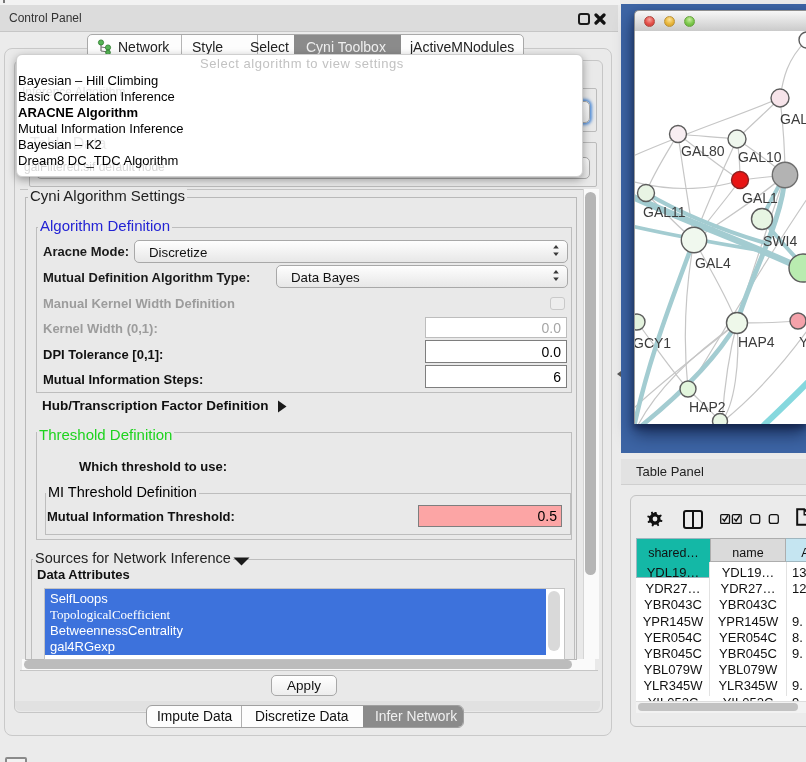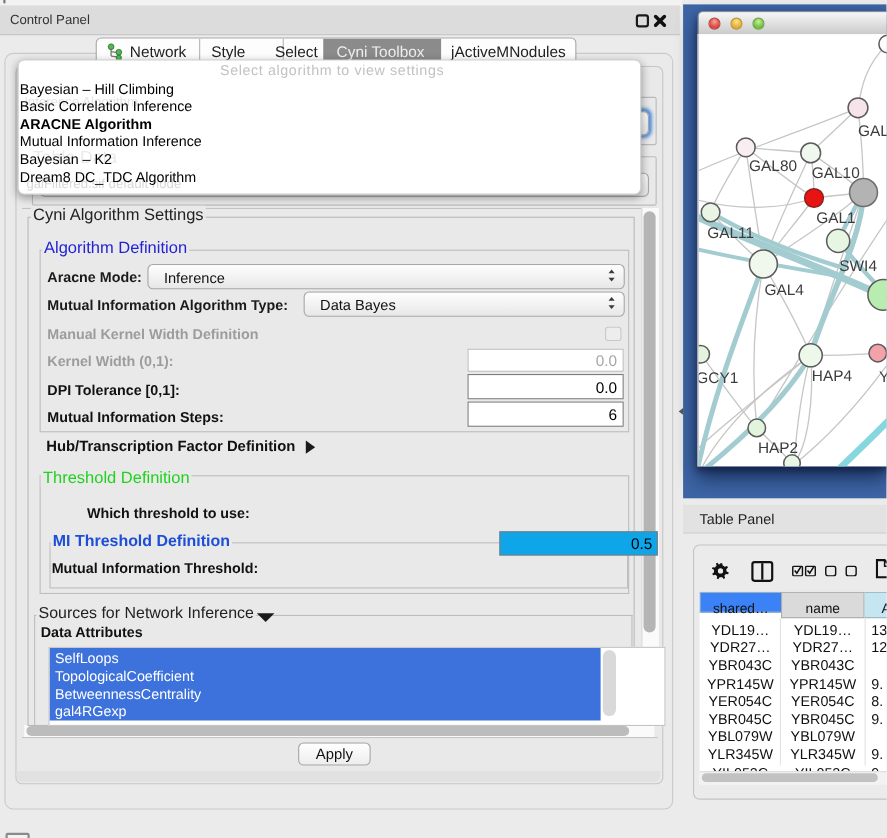--- a/index.html
+++ b/index.html
@@ -87,28 +87,28 @@
   <div class="abs" style="left:20px;top:670px;width:578px;height:1px;background:#c6c6c6;"></div>
 
   <div class="abs" style="left:25px;top:197px;width:550px;height:461px;border:1px solid #b9b9b9;"></div>
   <div class="lbl" style="left:28px;top:187px;font-size:15px;color:#222;background:#e9e9e9;padding:0 2px;">Cyni Algorithm Settings</div>
 
   <div class="abs" style="left:36px;top:227px;width:534px;height:164px;border:1px solid #bdbdbd;"></div>
   <div class="lbl" style="left:38px;top:217px;font-size:15px;color:#2323d4;background:#e9e9e9;padding:0 2px;">Algorithm Definition</div>
 
   <div class="lbl" style="left:43px;top:244px;font-size:13px;font-weight:bold;color:#1a1a1a;">Aracne Mode:</div>
   <div class="abs combo" style="left:134px;top:240px;width:432px;height:21px;">
-    <div class="lbl" style="left:14px;top:4px;font-size:13.3px;color:#111;">Inference</div>
+    <div class="lbl" style="left:14px;top:4px;font-size:13.3px;color:#111;">Discretize</div>
     <svg class="arrows" width="8" height="13" viewBox="0 0 8 13">
         <path d="M4 1 L6.8 4.5 L1.2 4.5 Z" fill="#3a3a3a"></path>
         <path d="M4 12 L6.8 8.5 L1.2 8.5 Z" fill="#3a3a3a"></path>
       </svg>
 
   </div>
-  <div class="lbl" style="left:43px;top:270px;font-size:13px;font-weight:bold;color:#1a1a1a;">Mutual Information Algorithm Type:</div>
+  <div class="lbl" style="left:43px;top:270px;font-size:13px;font-weight:bold;color:#1a1a1a;">Mutual Definition Algorithm Type:</div>
   <div class="abs combo" style="left:276px;top:265px;width:290px;height:21px;">
     <div class="lbl" style="left:14px;top:4px;font-size:13.3px;color:#111;">Data Bayes</div>
     <svg class="arrows" width="8" height="13" viewBox="0 0 8 13">
         <path d="M4 1 L6.8 4.5 L1.2 4.5 Z" fill="#3a3a3a"></path>
         <path d="M4 12 L6.8 8.5 L1.2 8.5 Z" fill="#3a3a3a"></path>
       </svg>
 
   </div>
   <div class="lbl" style="left:43px;top:296px;font-size:13px;font-weight:bold;color:#9c9c9c;">Manual Kernel Width Definition</div>
   <div class="abs" style="left:550px;top:297px;width:13px;height:11px;background:#ededed;border:1px solid #c9c9c9;border-radius:3px;"></div>
@@ -129,48 +129,59 @@
   <svg class="abs" style="left:277px;top:400px;" width="10" height="13" viewBox="0 0 10 13">
       <path d="M1 0.5 L9.5 6.5 L1 12.5 Z" fill="#1a1a1a"></path>
     </svg>
 
   <div class="abs" style="left:36px;top:432px;width:534px;height:106px;border:1px solid #bdbdbd;"></div>
   <div class="lbl" style="left:37px;top:426px;font-size:15px;color:#1ed31e;background:#e9e9e9;padding:0 2px;">Threshold Definition</div>
 
   <div class="lbl" style="left:79px;top:459px;font-size:13px;font-weight:bold;color:#111;">Which threshold to use:</div>
 
   <div class="abs" style="left:45px;top:493px;width:524px;height:40px;border:1px solid #bdbdbd;"></div>
-  <div class="lbl" style="left:46px;top:484px;font-size:14.5px;color:#1d4ed8;background:#e9e9e9;padding:0 2px;font-weight:bold;">MI Threshold Definition</div>
+  <div class="lbl" style="left:46px;top:484px;font-size:14.5px;color:#000000;background:#e9e9e9;padding:0 2px;">MI Threshold Definition</div>
   <div class="lbl" style="left:47px;top:509px;font-size:13px;font-weight:bold;color:#111;">Mutual Information Threshold:</div>
-  <div class="abs" style="left:418px;top:483px;width:142px;height:20px;background:#0ea5e9;border:1px solid #7e7e7e;margin-left:36px;">
+  <div class="abs" style="left:418px;top:505px;width:142px;height:20px;background:#fca5a5;border:1px solid #7e7e7e;">
     <div class="lbl" style="right:4px;top:2px;font-size:14px;color:#000;">0.5</div>
   </div>
 
   <div class="abs" style="left:31px;top:559px;width:542px;height:99px;border:1px solid #bdbdbd;border-bottom:none;"></div>
   <div class="lbl" style="left:33px;top:550px;font-size:14.5px;color:#222;background:#e9e9e9;padding:0 2px;">Sources for Network Inference</div>
   <svg class="abs" style="left:233px;top:557px;" width="17" height="9" viewBox="0 0 17 9">
       <path d="M0.5 0.5 L16.5 0.5 L8.5 8.5 Z" fill="#1a1a1a"></path>
     </svg>
   <div class="lbl" style="left:37px;top:567px;font-size:13px;font-weight:bold;color:#111;">Data Attributes</div>
 
-  <div class="abs" style="left:44px;top:588px;width:519px;height:70px;background:#fff;border:1px solid #c4c4c4;overflow:hidden;padding-left:40px;">
+  <div class="abs" style="left:44px;top:588px;width:519px;height:70px;background:#fff;border:1px solid #c4c4c4;overflow:hidden;">
     <div class="abs" style="left:0;top:0;width:501px;height:66px;background:#3d72dc;"></div>
     <div class="lbl" style="left:5px;top:2px;font-size:13px;color:#fff;">SelfLoops</div>
-    <div class="lbl" style="left:5px;top:18px;font-size:13px;color:#fff;">TopologicalCoefficient</div>
+    <div class="lbl" style="left:5px;top:18px;font-size:13px;color:#fff;font-family:Liberation Serif, serif;">TopologicalCoefficient</div>
     <div class="lbl" style="left:5px;top:34px;font-size:13px;color:#fff;">BetweennessCentrality</div>
     <div class="lbl" style="left:5px;top:50px;font-size:13px;color:#fff;">gal4RGexp</div>
     <div class="abs" style="left:503px;top:2px;width:12px;height:60px;background:#d9d9d9;border-radius:6px;"></div>
   </div>
 
   <div class="abs" style="left:271px;top:675px;width:64px;height:19px;background:linear-gradient(#ffffff,#ededed);border:1px solid #a8a8a8;border-radius:5px;text-align:center;">
     <div style="font-size:13.5px;color:#111;line-height:19px;">Apply</div>
   </div>
 
   <div class="abs" style="left:15px;top:701px;width:585px;height:10px;background:#e1e1e1;border-radius:0 0 6px 6px;"></div>
 
+  <div class="abs" id="bottabs" style="left:146px;top:705px;width:316px;height:21px;background:#fdfdfd;border:1px solid #a0a0a0;border-radius:6px;overflow:hidden;font-size:13.8px;color:#111;">
+    <div class="abs" style="left:0;top:0;width:94px;height:21px;border-right:1px solid #b0b0b0;">
+        <div class="lbl" style="left:10px;top:3px;">Impute Data</div>
+      </div>
+    <div class="abs" style="left:94px;top:0;width:122px;height:21px;border-right:1px solid #b0b0b0;">
+        <div class="lbl" style="left:14px;top:3px;">Discretize Data</div>
+      </div>
+    <div class="abs" style="left:216px;top:0;width:100px;height:21px;background:#8b8b8b;">
+        <div class="lbl" style="left:12px;top:3px;color:#f0f0f0;">Infer Network</div>
+      </div>
+  </div>
 
   <div class="abs" style="left:5px;top:757px;width:18px;height:10px;border:2px solid #8a8a8a;border-radius:2px;background:#f2f2f2;"></div>
 
   <div class="abs" id="bluebg" style="left:621px;top:4px;width:185px;height:449px;background:#3d65a5;"></div>
   <div class="abs" id="netwin" style="left:634px;top:10px;width:172px;height:414px;box-shadow:0 4px 6px rgba(12,24,58,0.55), 0 10px 18px rgba(12,24,58,0.7);border-radius:5px 0 0 0;">
     <div class="abs" style="left:0;top:0;width:172px;height:21px;background:linear-gradient(#f7f7f7,#c8c8c8);border:1px solid #8e8e8e;border-right:none;border-radius:5px 0 0 0;">
       <div class="abs" style="left:9px;top:5px;width:11px;height:11px;border-radius:50%;background:radial-gradient(circle at 50% 30%,#f6a49e 0%,#e4504a 55%,#c63a34 100%);border:1px solid #b04840;box-sizing:border-box;"></div>
       <div class="abs" style="left:29px;top:5px;width:11px;height:11px;border-radius:50%;background:radial-gradient(circle at 50% 30%,#fbe39a 0%,#e8b63c 55%,#cf9c26 100%);border:1px solid #bd9336;box-sizing:border-box;"></div>
       <div class="abs" style="left:49px;top:5px;width:11px;height:11px;border-radius:50%;background:radial-gradient(circle at 50% 30%,#c8eda0 0%,#7cc84c 55%,#5fae34 100%);border:1px solid #69a440;box-sizing:border-box;"></div>
     </div>
@@ -274,21 +285,21 @@
     <svg class="abs" style="left:119px;top:18px;" width="30" height="10" viewBox="0 0 30 10">
       <rect x="0.7" y="0.7" width="9" height="8.8" fill="none" stroke="#111" stroke-width="1.3" rx="2"></rect>
       <rect x="19.3" y="0.7" width="9" height="8.8" fill="none" stroke="#111" stroke-width="1.3" rx="2"></rect>
     </svg>
     <svg class="abs" style="left:165px;top:12px;" width="15" height="18" viewBox="0 0 15 18">
       <path d="M1.2 1.2 L8.2 1.2 L13.8 6.8 L13.8 16.8 L1.2 16.8 Z" fill="none" stroke="#111" stroke-width="2"></path>
         <path d="M8.2 1.2 L8.2 6.8 L13.8 6.8" fill="none" stroke="#111" stroke-width="1.4"></path>
     </svg>
 
     <div class="abs" style="left:5px;top:42px;width:175px;height:175px;background:#ffffff;overflow:hidden;font-size:13px;color:#111;">
-      <div class="abs" style="left:0;top:0;width:74px;height:19px;background:#3b82f6;border:1px solid #9fb6bf;border-right:none;box-sizing:border-box;text-align:center;line-height:28px;font-size:12.5px;">shared…</div>
+      <div class="abs" style="left:0;top:0;width:74px;height:40px;background:#14b8a6;border:1px solid #9fb6bf;border-right:none;box-sizing:border-box;text-align:center;line-height:28px;font-size:12.5px;">shared…</div>
       <div class="abs" style="left:74px;top:0;width:76px;height:24px;background:#dadada;border:1px solid #adadad;box-sizing:border-box;text-align:center;line-height:28px;font-size:12.5px;">name</div>
       <div class="abs" style="left:150px;top:0;width:40px;height:24px;background:#c5e5f1;border:1px solid #9fb6bf;border-left:none;box-sizing:border-box;text-align:center;line-height:28px;font-size:12.5px;">A</div>
       <div class="abs" style="left:73px;top:24px;width:1px;height:134px;background:#e2e2e2;"></div>
       <div class="abs" style="left:150px;top:24px;width:1px;height:134px;background:#e2e2e2;"></div>
       <div id="rows" class="abs" style="left:0;top:27px;width:175px;height:136px;">
       <div class="abs" style="left:0;top:0px;width:74px;text-align:center;">YDL19…</div>
           <div class="abs" style="left:74px;top:0px;width:76px;text-align:center;">YDL19…</div>
           <div class="abs" style="left:156px;top:0px;">13</div>
       <div class="abs" style="left:0;top:16px;width:74px;text-align:center;">YDR27…</div>
           <div class="abs" style="left:74px;top:16px;width:76px;text-align:center;">YDR27…</div>

